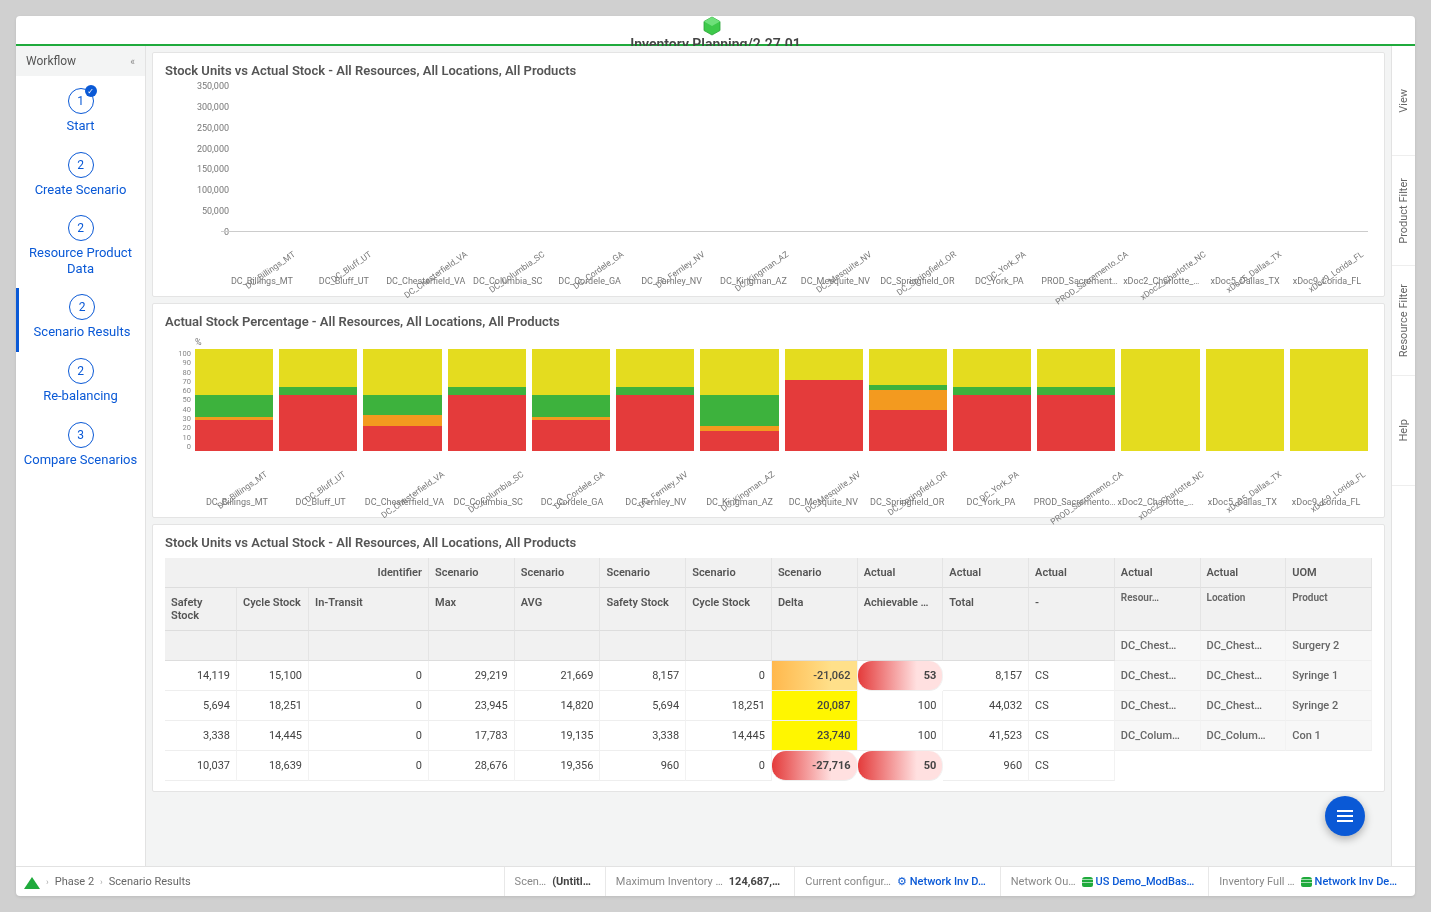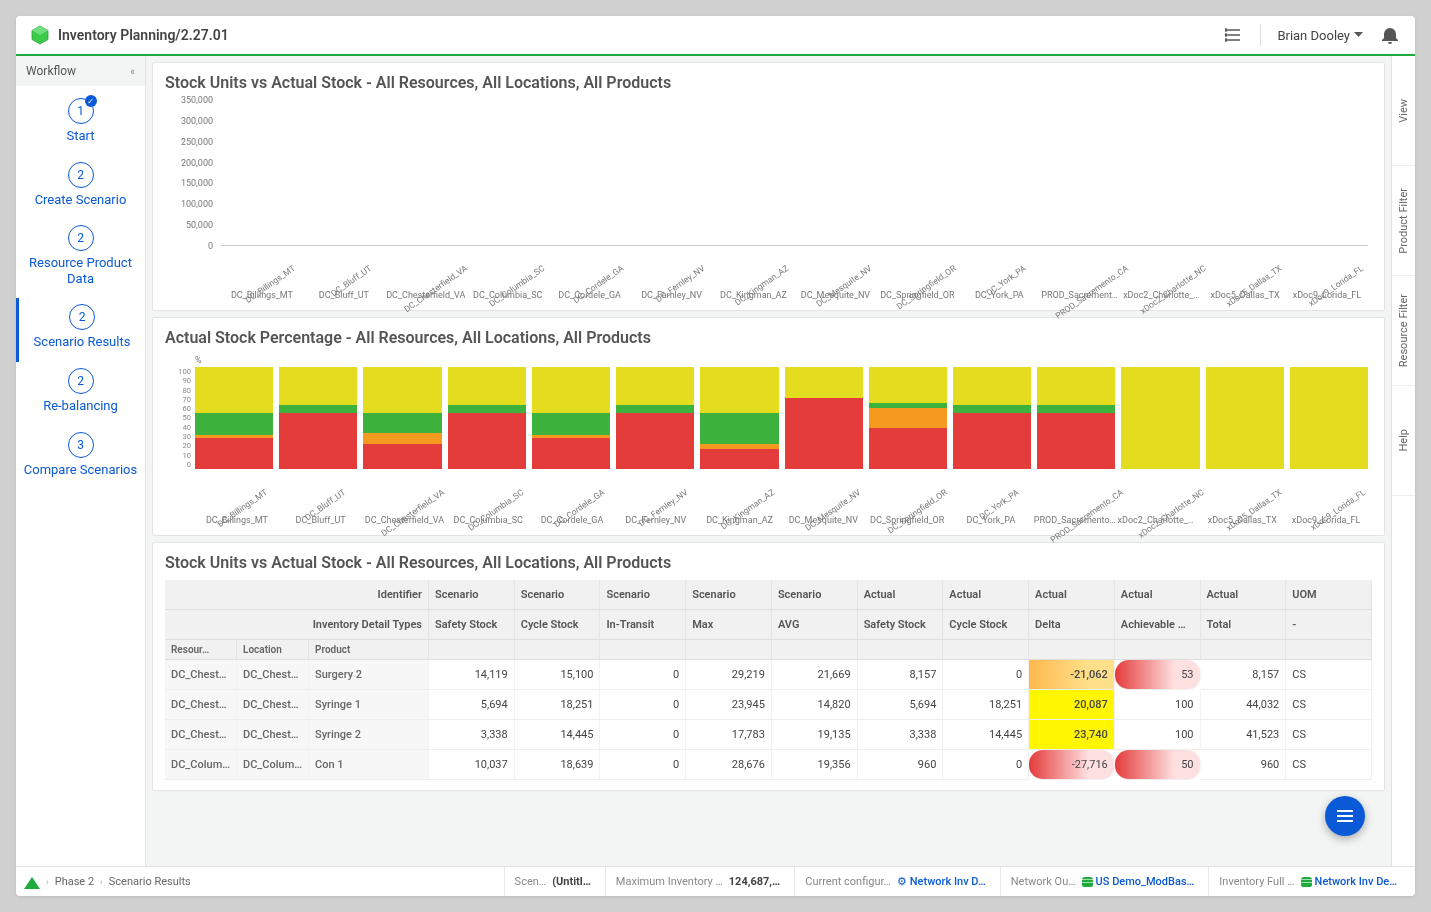--- a/index.html
+++ b/index.html
@@ -1,20 +1,20 @@
 <!DOCTYPE html>
 <html><head>
 <meta charset="utf-8">
 <style>
 * { margin: 0; padding: 0; box-sizing: border-box; font-family: -apple-system, BlinkMacSystemFont, "Segoe UI", Roboto, Arial, sans-serif; }
 body { background: #d0d0d0; padding: 16px; font-size: 12px; color: #555; }
 .app { background: #fff; border-radius: 4px; width: 100%; height: 880px; display: flex; flex-direction: column; box-shadow: 0 1px 3px rgba(0,0,0,0.1); overflow: hidden; }
 
 
-.topbar { height: 40px; display: flex; align-items: center; padding: 0 14px; border-bottom: 2px solid #1faa3c; }
+.topbar { height: 30px; display: flex; align-items: center; padding: 0 14px; border-bottom: 2px solid #1faa3c; flex-direction: column; }
 .topbar .logo { width: 20px; height: 20px; margin-right: 8px; display: inline-flex; align-items: center; justify-content: center; }
 .topbar .title { font-size: 14px; font-weight: 600; color: #444; flex: 1; }
 .topbar .right { display: flex; align-items: center; gap: 16px; }
 .topbar .icon-btn { width: 22px; height: 22px; display: inline-flex; align-items: center; justify-content: center; cursor: pointer; color: #555; }
 .topbar .divider { width: 1px; height: 22px; background: #ddd; }
 .topbar .user { font-size: 13px; color: #444; display: inline-flex; align-items: center; gap: 4px; cursor: pointer; }
 
 
 .main { flex: 1; display: flex; overflow: hidden; }
 .sidebar { width: 130px; background: #f3f4f4; border-right: 1px solid #e2e2e2; display: flex; flex-direction: column; }
@@ -23,30 +23,30 @@
 .workflow { flex: 1; background: #fff; padding-top: 6px; }
 .wf-item { text-align: center; padding: 6px 2px 12px; cursor: pointer; position: relative; }
 .wf-item.active { border-left: 3px solid #0a59d6; background: #fff; }
 .wf-circle { width: 26px; height: 26px; border-radius: 50%; border: 1.5px solid #0a59d6; margin: 0 auto 4px; display: flex; align-items: center; justify-content: center; font-size: 12px; color: #0a59d6; position: relative; }
 .wf-circle .check { position: absolute; top: -4px; right: -4px; width: 12px; height: 12px; background: #0a59d6; border-radius: 50%; display: flex; align-items: center; justify-content: center; color: #fff; font-size: 8px; }
 .wf-label { font-size: 13px; color: #0a59d6; line-height: 1.2; }
 
 
 .content { flex: 1; background: #f3f4f4; overflow: auto; padding: 6px 6px 6px 6px; display: flex; flex-direction: column; gap: 6px; }
 .card { background: #fff; border: 1px solid #e4e4e4; border-radius: 2px; padding: 10px 12px; }
-.card-title { font-size: 16px; font-weight: 600; color: #555; margin-bottom: 8px; }
+.card-title { font-size: 13px; font-weight: 600; color: #555; margin-bottom: 8px; }
 
 
 .rightrail { width: 24px; background: #fff; border-left: 1px solid #e2e2e2; display: flex; flex-direction: column; }
 .rail-item { flex: 0 0 auto; height: 110px; display: flex; align-items: center; justify-content: center; border-bottom: 1px solid #eee; cursor: pointer; }
 .rail-item span { writing-mode: vertical-rl; transform: rotate(180deg); font-size: 11px; color: #666; }
 
 
 .chart1 { position: relative; height: 200px; }
-.chart1 .yaxis { position: absolute; left: 0; top: 0; bottom: 54px; width: 52px; }
+.chart1 .yaxis { position: absolute; left: 16px; top: 0; bottom: 54px; width: 52px; }
 .chart1 .ylab { position: absolute; right: 4px; font-size: 9px; color: #777; transform: translateY(-50%); }
 .chart1 .plot { position: absolute; left: 56px; right: 4px; top: 0; bottom: 54px; border-bottom: 1px solid #ccc; display: flex; align-items: flex-end; }
 .chart1 .group { flex: 1; display: flex; justify-content: center; gap: 2px; align-items: flex-end; height: 100%; position: relative; }
 .chart1 .stack { width: 18px; display: flex; flex-direction: column-reverse; }
 .chart1 .seg { width: 100%; }
 .chart1 .xlab { position: absolute; top: 100%; left: 50%; transform: translateX(-50%) rotate(-35deg); transform-origin: top right; font-size: 8.5px; color: #777; white-space: nowrap; margin-top: 18px; }
 .chart1 .legend { position: absolute; left: 56px; right: 4px; bottom: 0; display: flex; font-size: 9px; color: #777; }
 .chart1 .legend span { flex: 1; text-align: center; overflow: hidden; text-overflow: ellipsis; white-space: nowrap; padding: 0 1px; }
 
 
@@ -64,21 +64,21 @@
 .tbl-wrap { overflow: auto; }
 .tbl { display: grid; grid-template-columns: 72px 72px 120px repeat(11, 1fr); font-size: 11px; }
 .tbl .hcell { background: #f1f1f1; padding: 8px 6px; border-bottom: 1px solid #ddd; border-right: 1px solid #e4e4e4; color: #555; font-weight: 600; }
 .tbl .subhead { background: #f1f1f1; padding: 4px 6px; border-bottom: 1px solid #ddd; border-right: 1px solid #e4e4e4; color: #666; font-weight: 600; font-size: 10px; }
 .tbl .rowlabel { background: #f1f1f1; }
 .tbl .cell { padding: 8px 6px; border-bottom: 1px solid #eee; border-right: 1px solid #f2f2f2; text-align: right; color: #444; }
 .tbl .cell.lbl { text-align: left; color: #666; background: #f7f7f7; font-weight: 500; overflow: hidden; text-overflow: ellipsis; white-space: nowrap; }
 .tbl .cell.uom { text-align: left; }
 .hl-orange { background: linear-gradient(90deg, #ffb84d, #ffe08a 70%); color: #333; font-weight: 500; }
 .hl-yellow { background: #fff600; color: #333; font-weight: 500; }
-.hl-red-grad { background: linear-gradient(90deg, #e43b3b, #ffe0e0 70%); color: #444; font-weight: 400; border-radius: 14px; }
+.hl-red-grad { background: linear-gradient(90deg, #e43b3b, #ffe0e0 70%); color: #444; font-weight: 700; border-radius: 14px; }
 
 
 .statusbar { height: 30px; border-top: 1px solid #e2e2e2; display: flex; align-items: center; padding: 0 8px; font-size: 11px; color: #666; gap: 4px; }
 .crumb { display: flex; align-items: center; gap: 6px; margin-right: auto; }
 .crumb .arrow { color: #aaa; font-size: 9px; }
 .status-sect { display: flex; align-items: center; gap: 6px; border-left: 1px solid #e8e8e8; padding: 0 10px; height: 100%; }
 .status-sect .lbl { color: #888; overflow: hidden; text-overflow: ellipsis; white-space: nowrap; }
 .status-sect .val { color: #444; font-weight: 700; overflow: hidden; text-overflow: ellipsis; white-space: nowrap; }
 .status-sect .link { color: #0a59d6; font-weight: 500; cursor: pointer; display: flex; align-items: center; gap: 3px; overflow: hidden; text-overflow: ellipsis; white-space: nowrap; }
 .db-icon { display: inline-block; width: 11px; height: 10px; background: #1faa3c; border-radius: 3px 3px 2px 2px; position: relative; flex-shrink: 0; }
@@ -489,21 +489,20 @@
               <div class="hcell">Scenario</div>
               <div class="hcell">Scenario</div>
               <div class="hcell">Scenario</div>
               <div class="hcell">Scenario</div>
               <div class="hcell">Actual</div>
               <div class="hcell">Actual</div>
               <div class="hcell">Actual</div>
               <div class="hcell">Actual</div>
               <div class="hcell">Actual</div>
               <div class="hcell">UOM</div>
-              <div class="hcell" style="grid-column:1/4;text-align:right">Inventory Detail Types</div>
               <div class="hcell">Safety Stock</div>
               <div class="hcell">Cycle Stock</div>
               <div class="hcell">In-Transit</div>
               <div class="hcell">Max</div>
               <div class="hcell">AVG</div>
               <div class="hcell">Safety Stock</div>
               <div class="hcell">Cycle Stock</div>
               <div class="hcell">Delta</div>
               <div class="hcell">Achievable …</div>
               <div class="hcell">Total</div>

